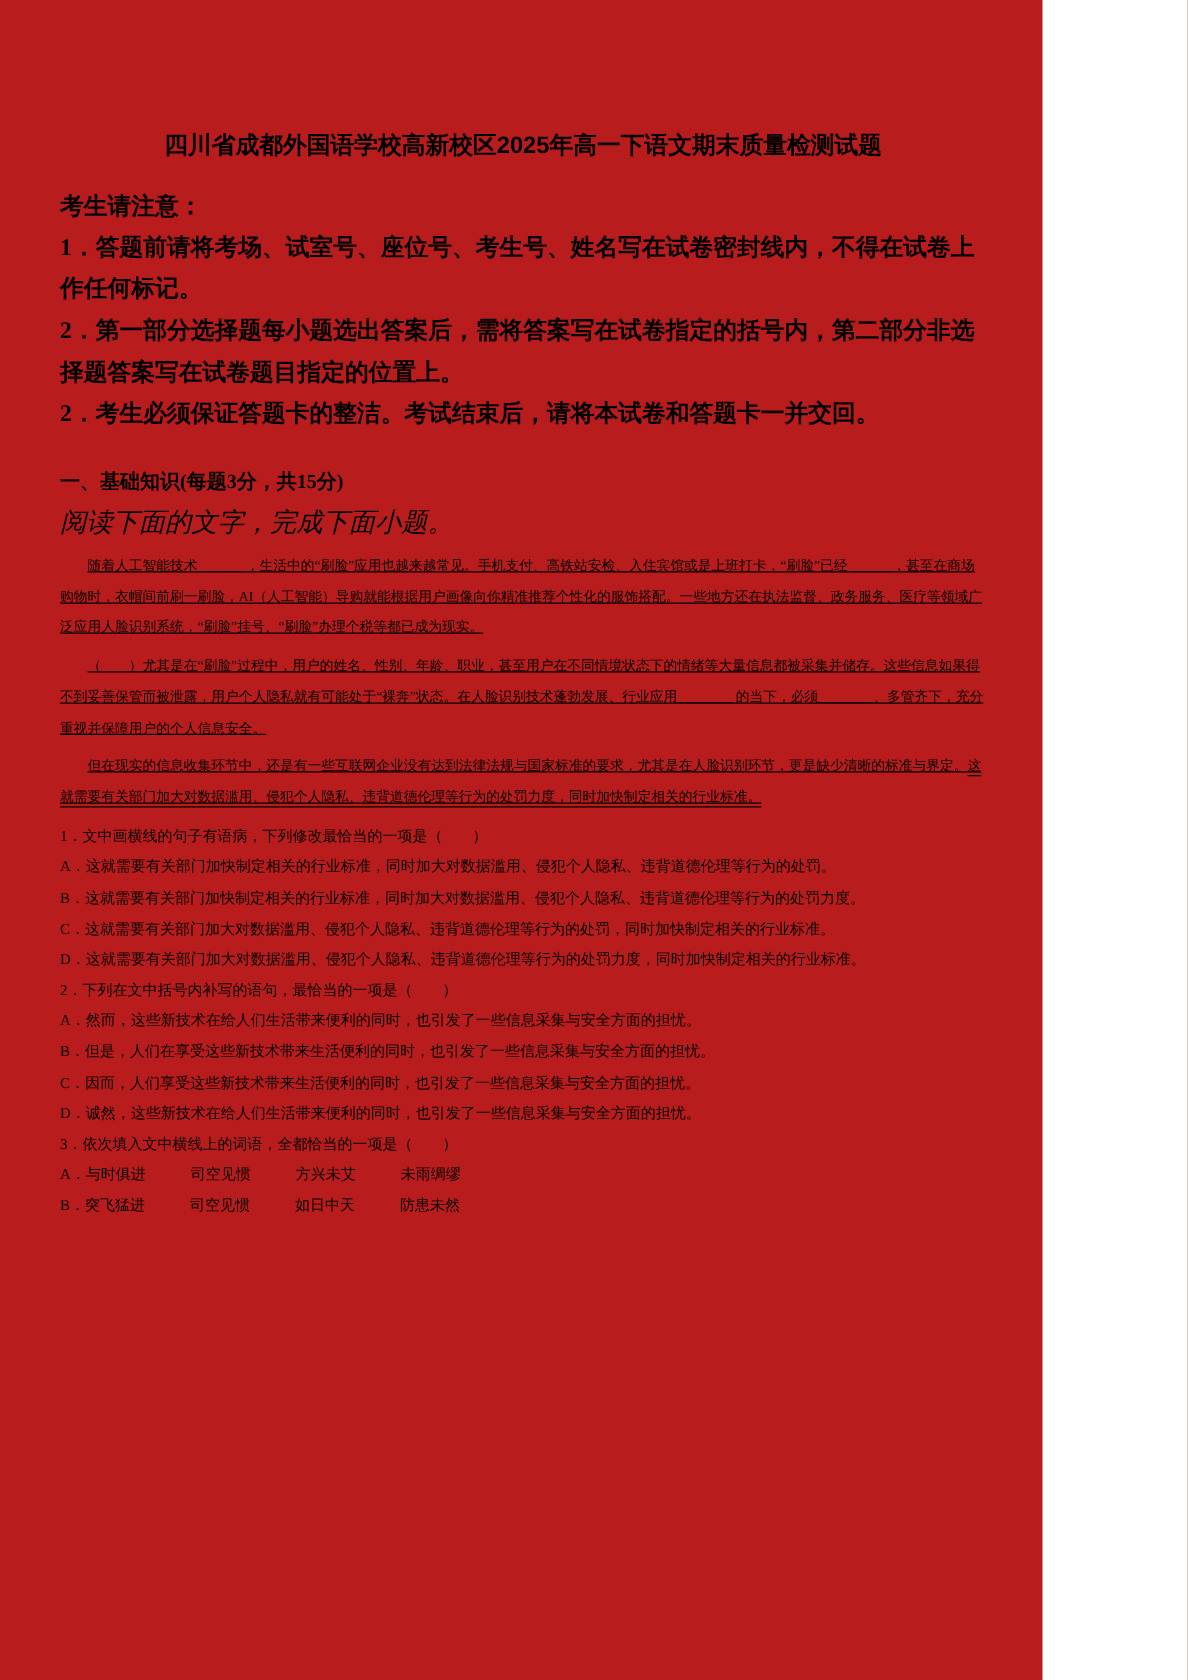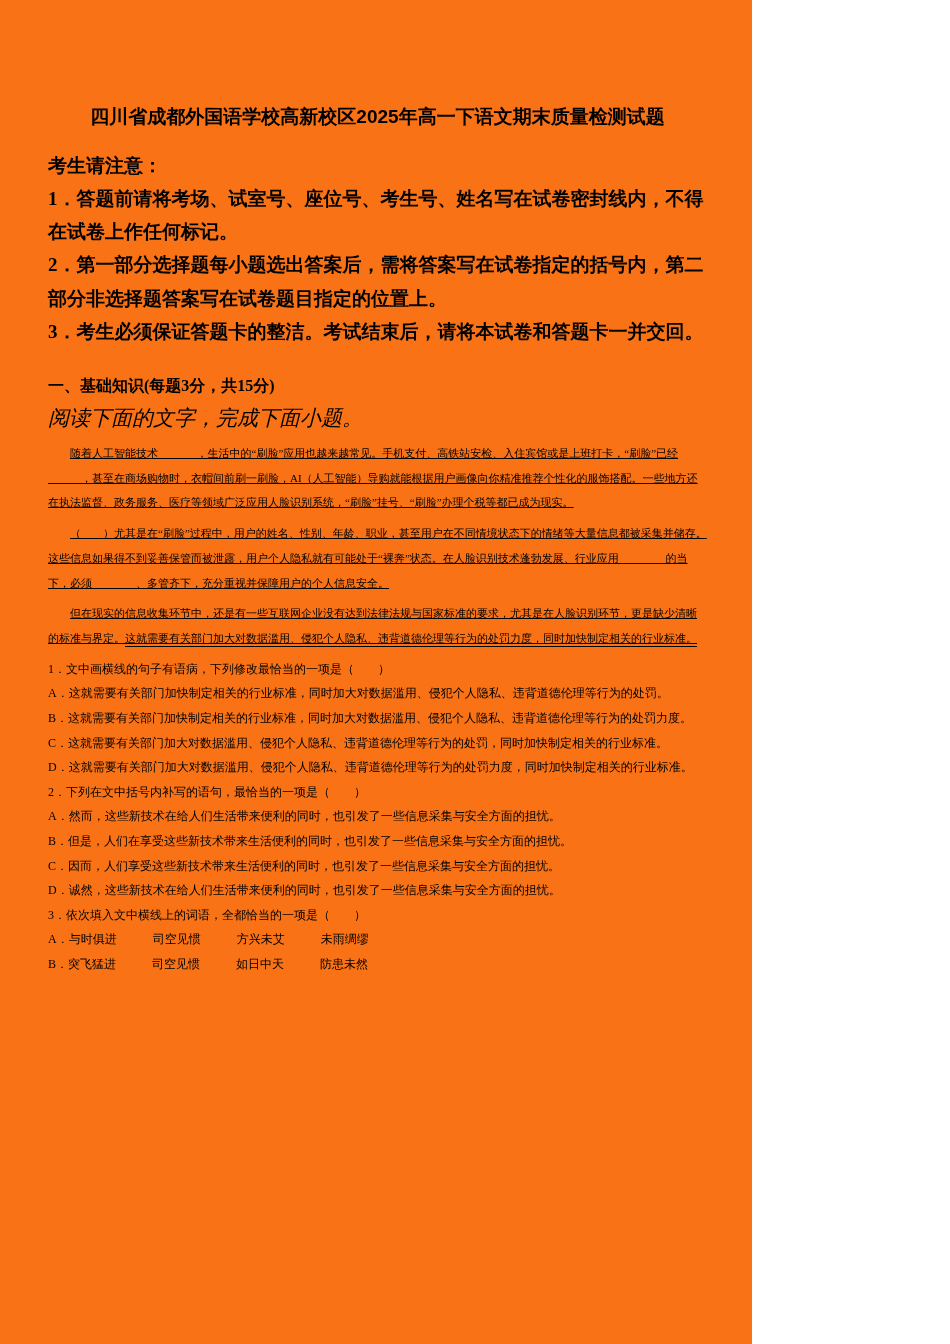--- a/index.html
+++ b/index.html
@@ -5,25 +5,25 @@
   html, body {
     margin: 0;
     padding: 0;
     background: #ffffff;
   }
   body {
     font-family: "Liberation Serif", "DejaVu Serif", serif;
     color: #000000;
   }
   .page {
-    width: 752px;
+    width: 834px;
     min-height: 1344px;
     box-sizing: border-box;
     padding: 104px 45px 60px 48px;
-    background: #f97316;
+    background: #b91c1c;
   }
   .title {
     font-family: "Liberation Sans", "DejaVu Sans", sans-serif;
     font-size: 19px;
     font-weight: bold;
     text-align: center;
     margin: 0 0 18px 0;
     line-height: 1.4;
   }
   .notice p {
@@ -68,21 +68,21 @@
 <body>
 
 <div class="page">
 
   <h1 class="title">四川省成都外国语学校高新校区2025年高一下语文期末质量检测试题</h1>
 
   <div class="notice">
     <p>考生请注意：</p>
     <p>1．答题前请将考场、试室号、座位号、考生号、姓名写在试卷密封线内，不得在试卷上作任何标记。</p>
     <p>2．第一部分选择题每小题选出答案后，需将答案写在试卷指定的括号内，第二部分非选择题答案写在试卷题目指定的位置上。</p>
-    <p>3．考生必须保证答题卡的整洁。考试结束后，请将本试卷和答题卡一并交回。</p>
+    <p>2．考生必须保证答题卡的整洁。考试结束后，请将本试卷和答题卡一并交回。</p>
   </div>
 
   <p class="section-heading">一、基础知识(每题3分，共15分)</p>
   <p class="intro">阅读下面的文字，完成下面小题。</p>
 
   <div class="passage">
     <p>
       <span>随着人工智能技术_______，生活中的“刷脸”应用也越来越常见。手机支付、高铁站安检、入住宾馆或是上班打卡，“刷脸”已经 ______，甚至在商场购物时，衣帽间前刷一刷脸，AI（人工智能）导购就能根据用户画像向你精准推荐个性化的服饰搭配。一些地方还在执法监督、政务服务、医疗等领域广泛应用人脸识别系统，“刷脸”挂号、“刷脸”办理个税等都已成为现实。</span><span class="underlined"></span>
     </p>
     <p>

